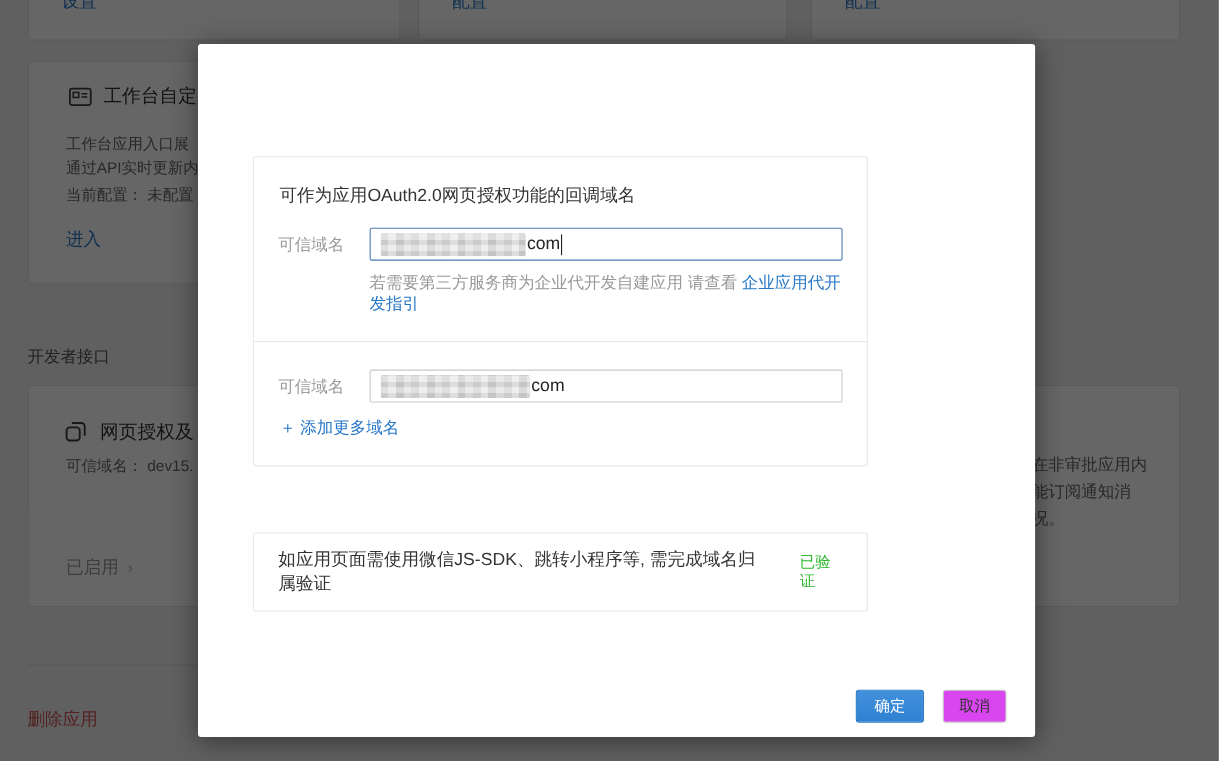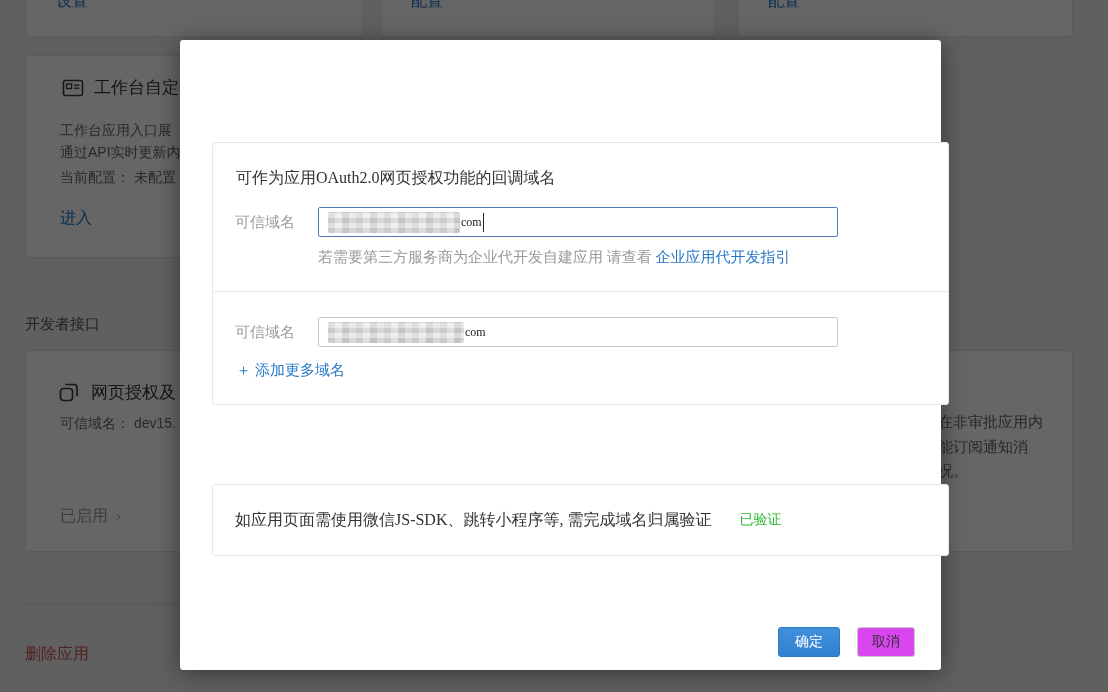--- a/index.html
+++ b/index.html
@@ -22,38 +22,38 @@
   
   .overlay{position:absolute;inset:0;background:rgba(0,0,0,0.60);z-index:2;}
 
   
   .modal{position:absolute;left:180px;top:40px;width:761px;height:630px;background:#fff;z-index:3;
          border-radius:3px;box-shadow:0 3px 24px rgba(0,0,0,0.45);box-sizing:border-box;}
   .modal-header{position:absolute;left:0;top:0;right:0;height:50px;background:#4d7aad;border-radius:3px 3px 0 0;}
   .modal-title{position:absolute;left:18px;top:0;line-height:50px;color:#fff;font-size:15px;}
   .modal-close{position:absolute;right:18px;top:13px;width:24px;height:24px;color:#fff;font-size:18px;
                line-height:24px;text-align:center;cursor:pointer;}
-  .box{position:absolute;left:32px;width:737px;border:1px solid #e8e8e8;border-radius:3px;box-sizing:border-box;background:#fff;font-family:Liberation Serif, serif;}
+  .box{position:absolute;left:50px;width:559px;border:1px solid #e8e8e8;border-radius:3px;box-sizing:border-box;background:#fff;}
   .box1{top:102px;}
   .sec{padding:25px 22px 24px 22px;box-sizing:border-box;}
   .sec + .sec{border-top:1px solid #e8e8e8;}
   .sec-heading{font-size:16px;color:#333;margin:0 0 18px 1px;}
   .field-row{display:flex;align-items:center;}
   .field-label{width:70px;margin-right:13px;font-size:15px;color:#9a9a9a;flex:none;}
   .dom-input{display:flex;align-items:center;width:520px;height:30px;box-sizing:border-box;
              border:1px solid #c9c9c9;border-radius:2px;background:#fff;padding-left:9px;cursor:text;}
   .dom-input.focused{border-color:#4a7cb3;}
   .redacted{height:21px;border-radius:2px;margin-right:1px;
             background:
               repeating-linear-gradient(0deg, rgba(0,0,0,0.05) 0 5px, rgba(255,255,255,0.25) 5px 10px),
               repeating-linear-gradient(90deg,#d6d6d6 0 7px,#e9e9e9 7px 14px,#cfcfcf 14px 21px,#e3e3e3 21px 28px);
             filter:blur(0.6px);}
   .redacted.w1{width:132px;}
   .redacted.w2{width:136px;}
-  .dom-text{font-size:12px;color:#222;}
+  .dom-text{font-size:16px;color:#222;}
   .caret{width:1px;height:19px;background:#222;margin-left:1px;animation:blink 1s steps(1) infinite;}
   @keyframes blink{50%{opacity:0;}}
   .helper{margin:11px 0 0 83px;font-size:15px;color:#999;}
   .helper a, .add-link, .bg-link{text-decoration:none;}
   .helper a{color:#2878c8;cursor:pointer;}
   .add-link{display:inline-block;margin:14px 0 0 1px;font-size:15px;color:#2878c8;cursor:pointer;}
   .add-link .plus{font-size:15px;margin-right:4px;}
   .box2{top:444px;height:72px;display:flex;align-items:center;padding:0 22px;}
   .verify-text{font-size:16px;color:#333;}
   .verify-link{font-size:14px;color:#2db82d;margin-left:28px;cursor:pointer;}

